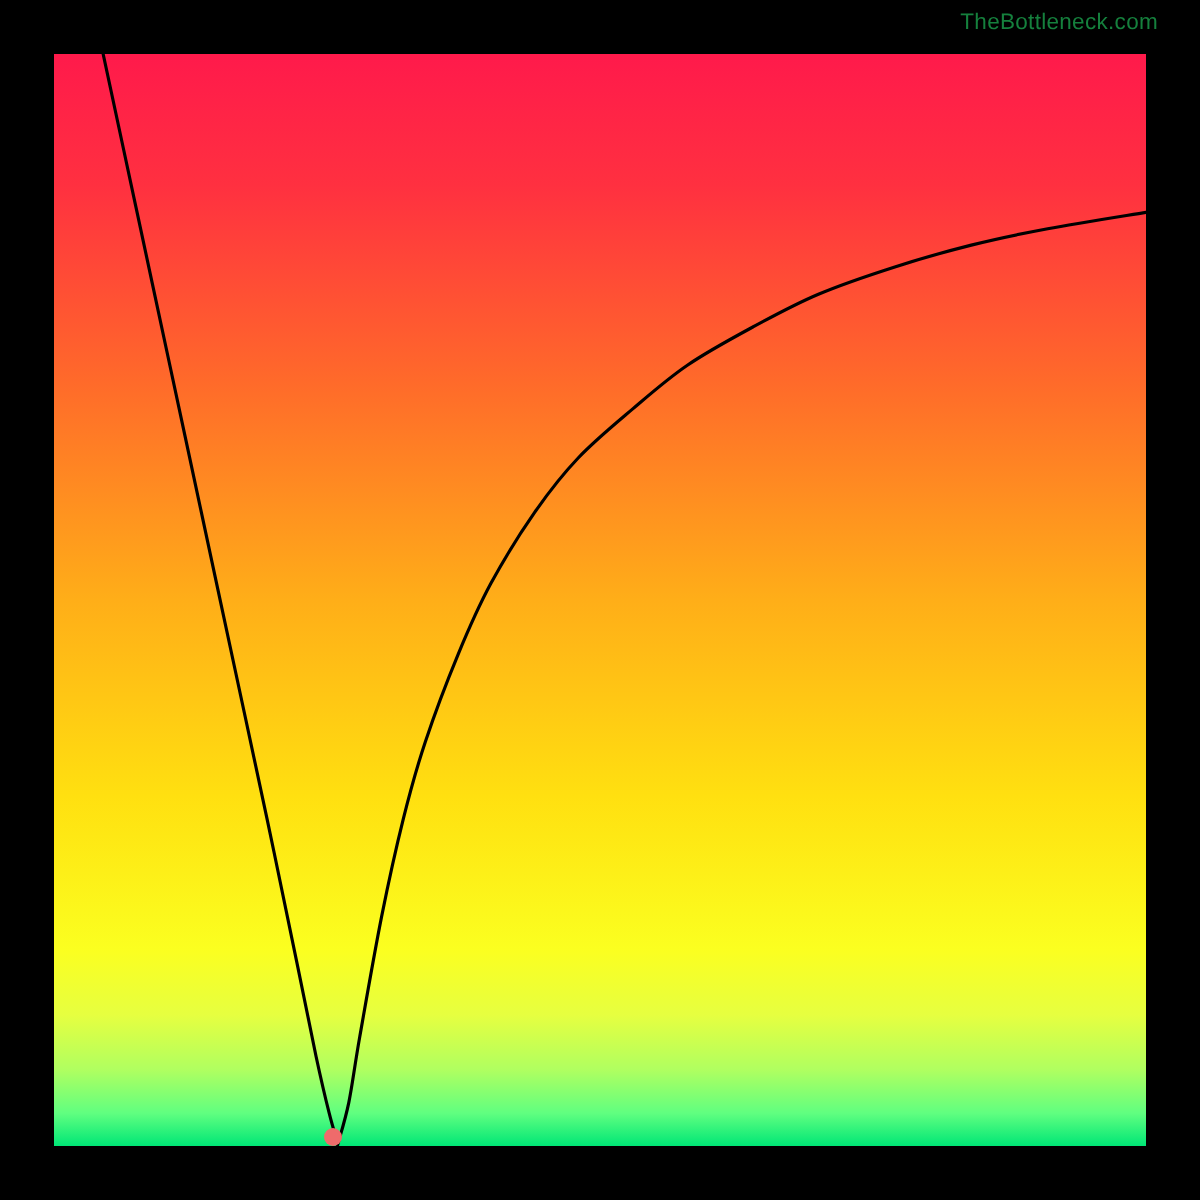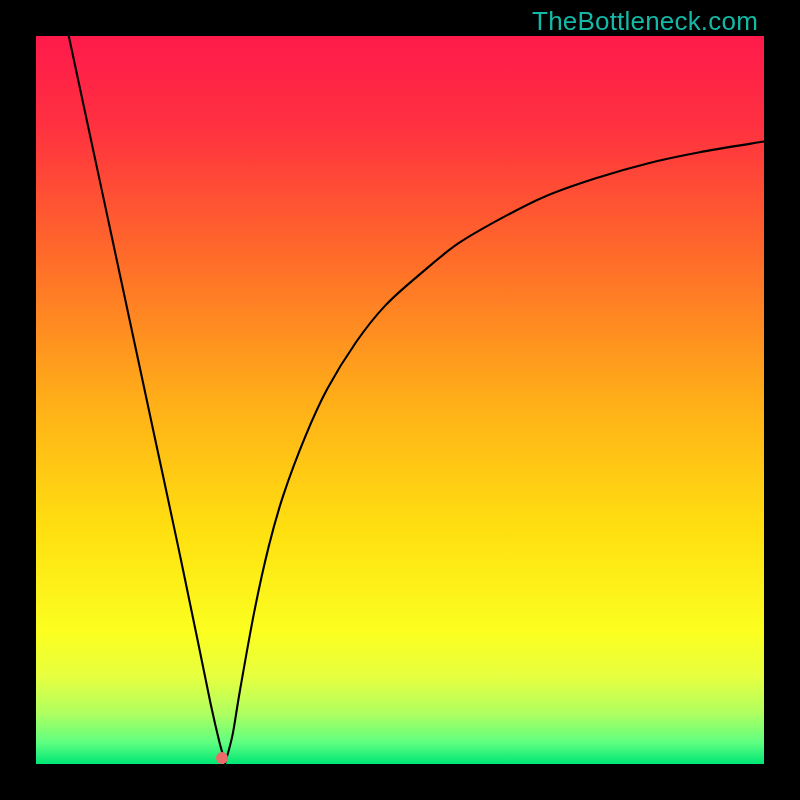--- a/index.html
+++ b/index.html
@@ -43,24 +43,24 @@
   .curve-svg {
     position: absolute;
     left: 0;
     top: 0;
     width: 100%;
     height: 100%;
   }
   .watermark {
     position: absolute;
     top: 6px;
-    right: 42px;
-    font-size: 26px;
+    right: 28px;
+    font-size: 15px;
     font-weight: 500;
-    color: #14b8a6;
+    color: #15803d;
     letter-spacing: 0.2px;
     font-family: Arial, Helvetica, sans-serif;
   }
   .marker {
     position: absolute;
     border-radius: 50%;
   }
 </style>
 </head>
 <body>

